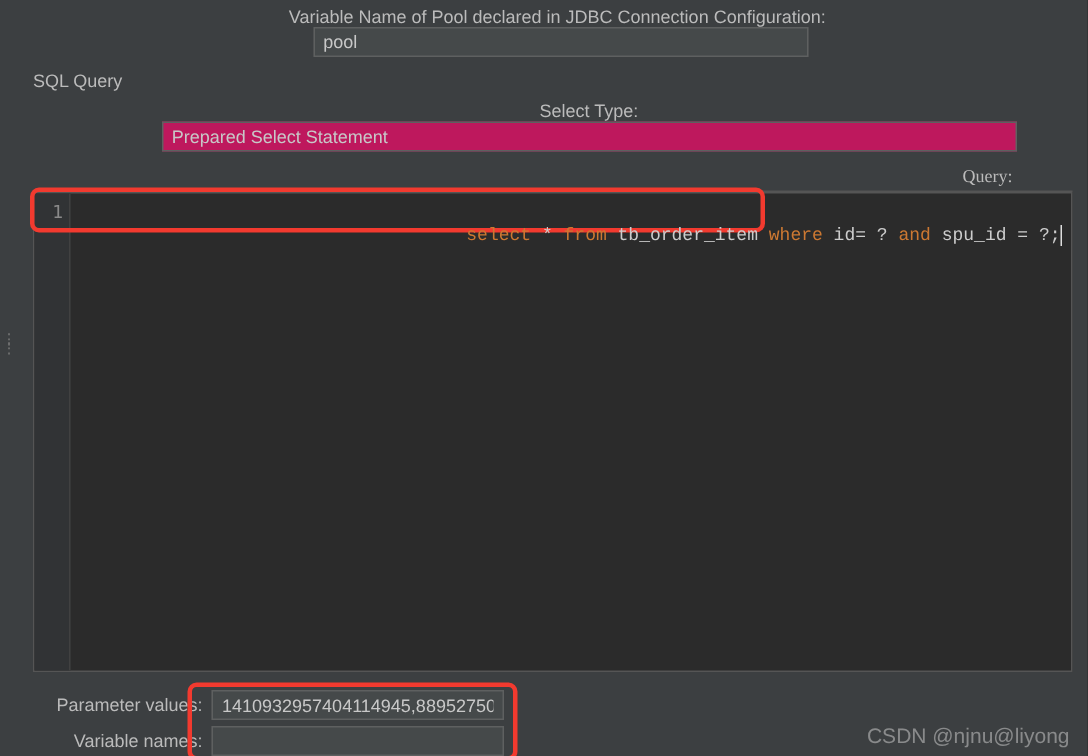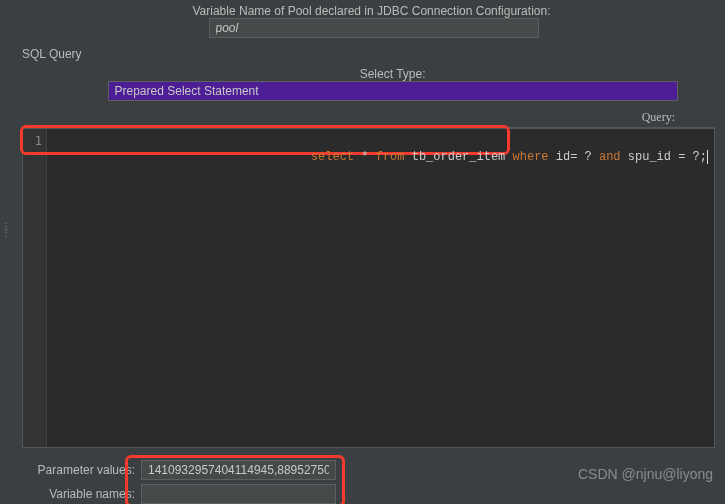--- a/index.html
+++ b/index.html
@@ -34,30 +34,29 @@
     background: #45494a;
     border: 1px solid #5e6060;
     color: #c8c8c8;
     height: 20px;
     padding: 2px 6px;
     font-size: 12px;
     font-family: inherit;
   }
   .input-pool {
     width: 330px;
-    font-style: italic;
   }
   .section-label {
     padding: 2px 0 4px 22px;
   }
   .qt-row {
     padding: 2px 0 6px 60px;
   }
   .qt-select {
-    background: #4c1d95;
+    background: #be185d;
     border: 1px solid #5e6060;
     color: #c8c8c8;
     height: 20px;
     padding: 2px 6px;
     width: 570px;
     font-size: 12px;
   }
   .tabbar {
     position: relative;
     height: 18px;
@@ -144,21 +143,21 @@
     left: 125px;
     width: 220px;
     height: 52px;
     border: 3px solid #f23a2f;
     border-radius: 6px;
     pointer-events: none;
   }
   .watermark {
     position: absolute;
     right: 12px;
-    bottom: 22px;
+    bottom: 6px;
     color: rgba(200,200,200,0.55);
     font-size: 14px;
   }
   .drag-handle {
     position: absolute;
     left: 1px;
     top: 225px;
     width: 6px;
     height: 24px;
     color: #777;

